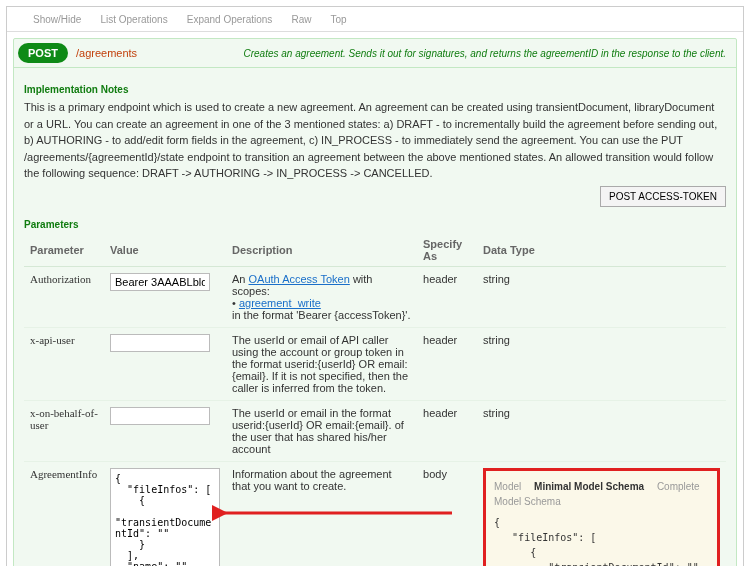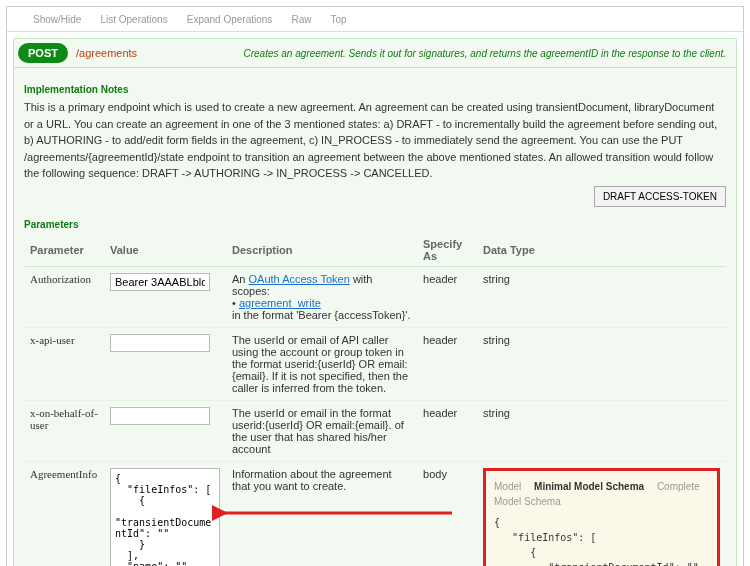--- a/index.html
+++ b/index.html
@@ -51,21 +51,21 @@
     <div class="op-bar">
       <span class="method">POST</span>
       <span class="path">/agreements</span>
       <span class="op-summary">Creates an agreement. Sends it out for signatures, and returns the agreementID in the response to the client.</span>
     </div>
 
     <div class="op-body">
       <div class="section-title">Implementation Notes</div>
       <div class="notes">This is a primary endpoint which is used to create a new agreement. An agreement can be created using transientDocument, libraryDocument or a URL. You can create an agreement in one of the 3 mentioned states: a) DRAFT - to incrementally build the agreement before sending out, b) AUTHORING - to add/edit form fields in the agreement, c) IN_PROCESS - to immediately send the agreement. You can use the PUT /agreements/{agreementId}/state endpoint to transition an agreement between the above mentioned states. An allowed transition would follow the following sequence: DRAFT -&gt; AUTHORING -&gt; IN_PROCESS -&gt; CANCELLED.</div>
 
-      <button class="oauth-btn">DRAFT ACCESS-TOKEN</button>
+      <button class="oauth-btn">POST ACCESS-TOKEN</button>
       <div style="clear:both"></div>
 
       <div class="section-title">Parameters</div>
 
       <table class="params">
         <thead>
           <tr>
             <th style="width:80px">Parameter</th>
             <th style="width:120px">Value</th>
             <th>Description</th>

